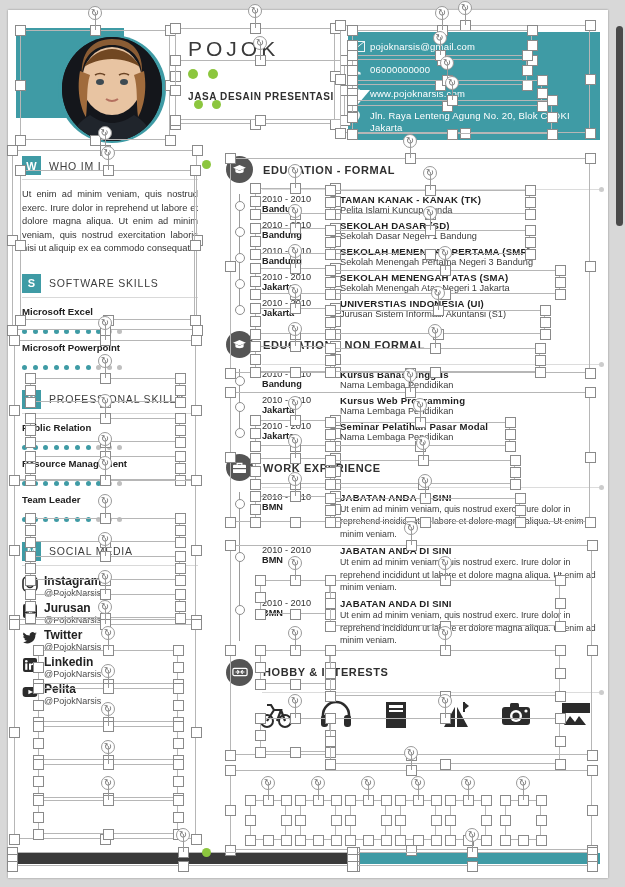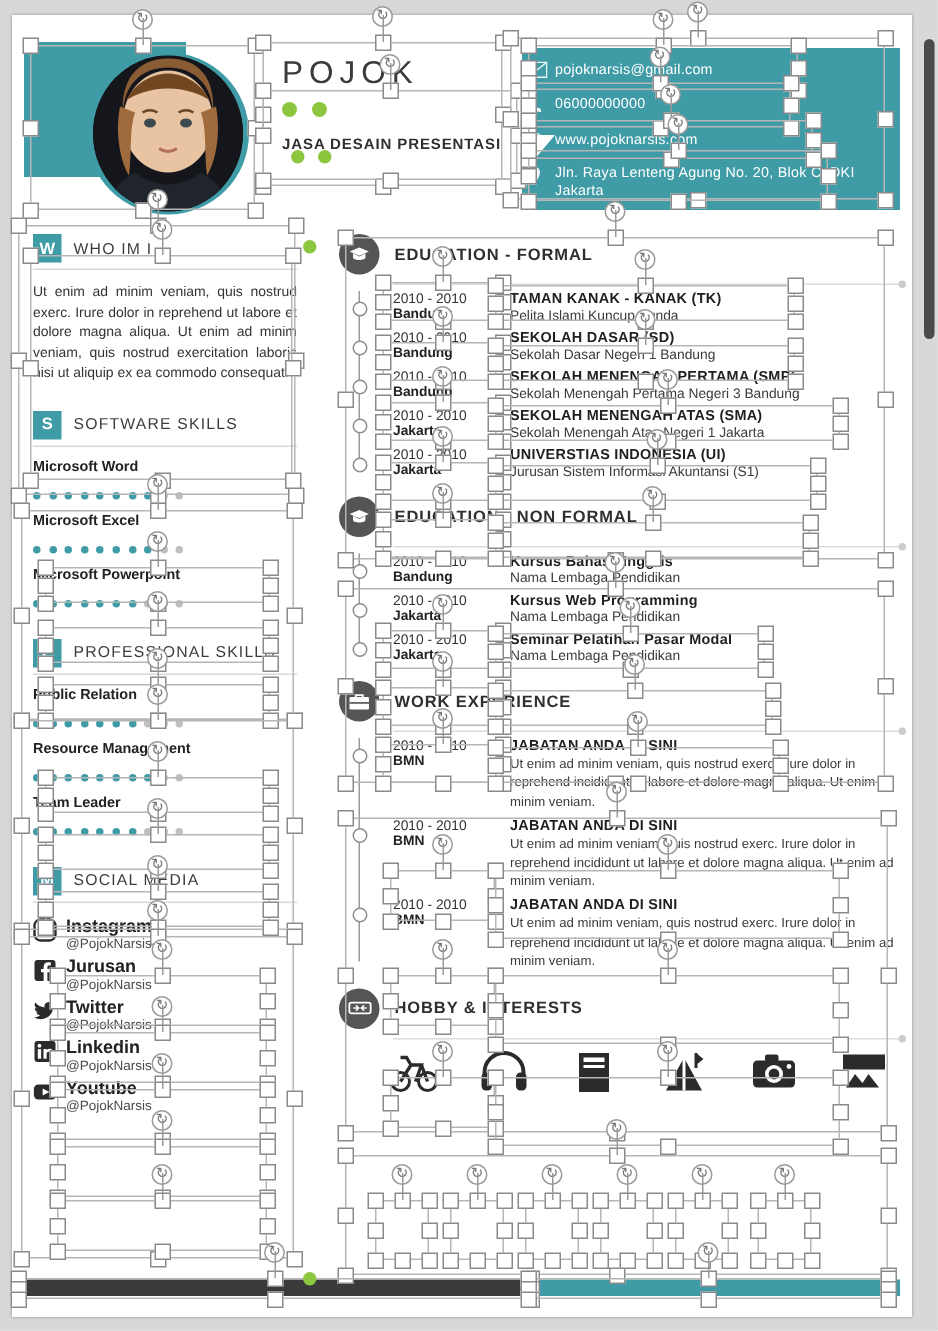--- a/index.html
+++ b/index.html
@@ -182,24 +182,20 @@
       </div>
 
       <div style="margin-top:18px;">
         <div class="sec-head">
           <div class="sec-badge">S</div>
           <div class="sec-title">SOFTWARE SKILLS</div>
         </div>
         <div class="sec-rule"></div>
         <div id="sw-list">
             <div class="skill">
-              <div class="skill-name">Microsoft Word</div>
-              <div class="dots"><i class="on"></i><i class="on"></i><i class="on"></i><i class="on"></i><i class="on"></i><i class="on"></i><i class="on"></i><i class="on"></i><i></i><i></i></div>
-            </div>
-            <div class="skill">
               <div class="skill-name">Microsoft Excel</div>
               <div class="dots"><i class="on"></i><i class="on"></i><i class="on"></i><i class="on"></i><i class="on"></i><i class="on"></i><i class="on"></i><i class="on"></i><i></i><i></i></div>
             </div>
             <div class="skill">
               <div class="skill-name">Microsoft Powerpoint</div>
               <div class="dots"><i class="on"></i><i class="on"></i><i class="on"></i><i class="on"></i><i class="on"></i><i class="on"></i><i class="on"></i><i></i><i></i><i></i></div>
             </div>
           </div>
       </div>
 
@@ -264,21 +260,21 @@
                   <path d="M7 6.4h2.1v.9c.3-.6 1-1.1 2-1.1 1.6 0 2.3 1 2.3 2.9v3.7h-2.2V9.5c0-.9-.3-1.4-1-1.4s-1.1.5-1.1 1.4v3.3H7z" fill="#fff"></path>
                 </svg></span>
               <div class="sm-name">Linkedin</div>
               <div class="sm-handle">@PojokNarsis</div>
             </div>
             <div class="sm-item">
               <span class="sm-ic"><svg width="16" height="16" viewBox="0 0 16 16">
                   <rect x="0.6" y="3" width="14.8" height="10" rx="3" fill="#2b2b2b"></rect>
                   <path d="M6.4 5.7l4.6 2.3-4.6 2.3z" fill="#fff"></path>
                 </svg></span>
-              <div class="sm-name">Youtube</div>
+              <div class="sm-name">Pelita</div>
               <div class="sm-handle">@PojokNarsis</div>
             </div>
           </div>
       </div>
     </div>
 
     <div class="rcol">
 
       <div class="rsec">
         <div class="rsec-head">

